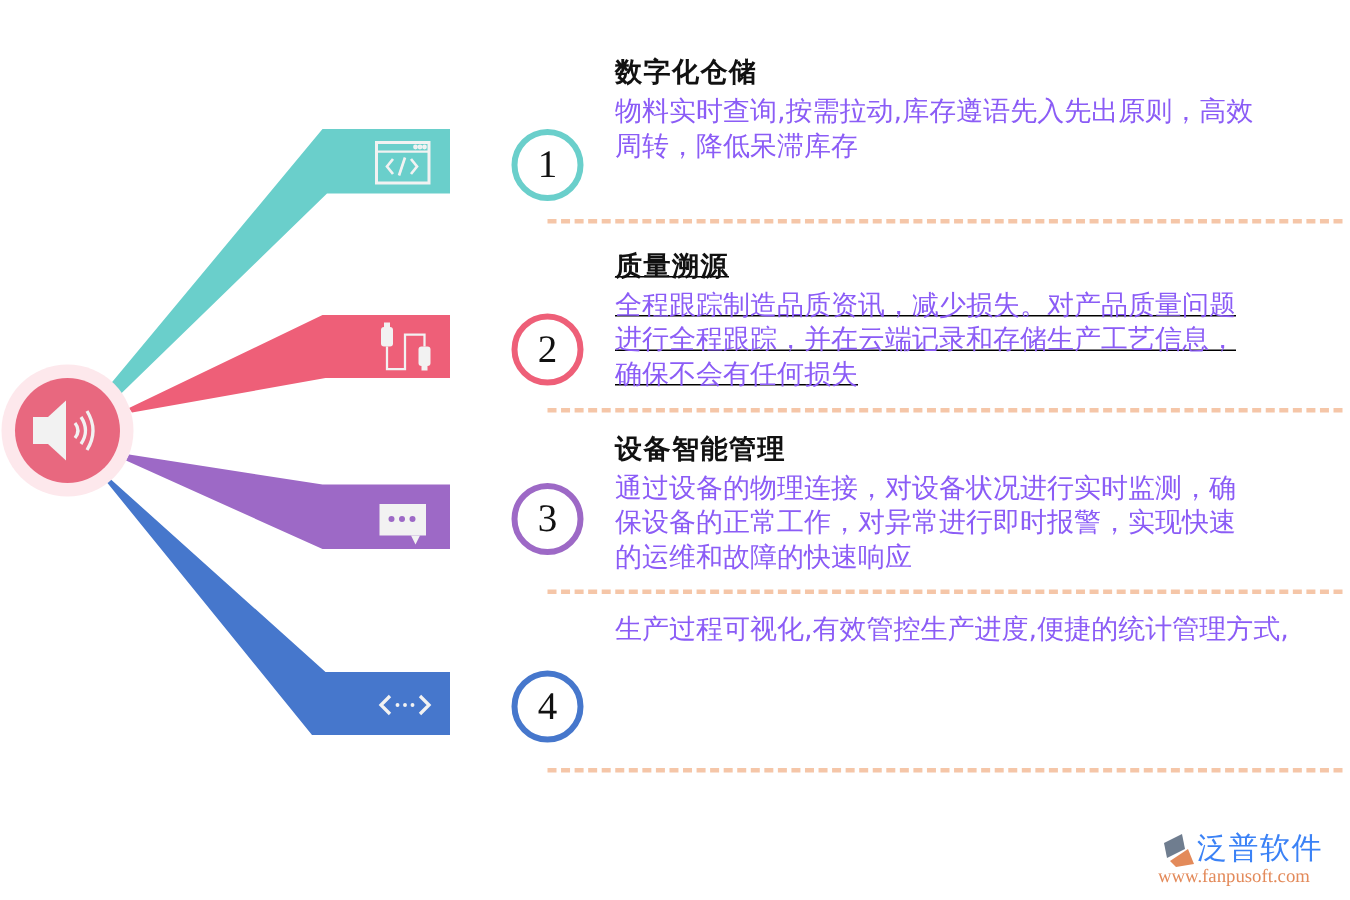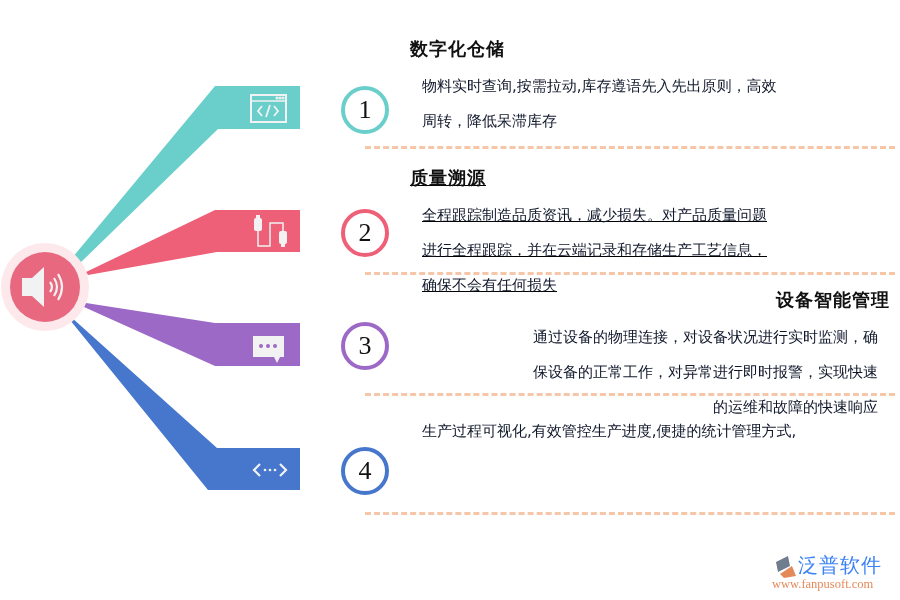--- a/index.html
+++ b/index.html
@@ -1,21 +1,21 @@
 <!DOCTYPE html>
 <html><head>
 <meta charset="utf-8">
 <style>
   html, body { margin: 0; padding: 0; background: #ffffff; }
   body { width: 900px; height: 600px; position: relative; overflow: hidden; font-family: "DejaVu Sans", "Liberation Sans", sans-serif; }
   #diagram { position: absolute; left: 0; top: 0; width: 900px; height: 600px; }
   .num-circle { position: absolute; width: 40px; height: 40px; border-radius: 50%; background: #fff; border: 4px solid; display: flex; align-items: center; justify-content: center; font-family: "Liberation Serif", "DejaVu Serif", serif; font-size: 26px; color: #111; box-sizing: content-box; }
   .item-text { position: absolute; left: 410px; width: 480px; }
   .item-title { font-size: 18px; font-weight: bold; color: #111; line-height: 28px; margin: 0; letter-spacing: 1px; }
-  .item-desc { font-size: 15px; color: #0f172a; line-height: 23px; margin: 12px; }
+  .item-desc { font-size: 18px; color: #8b5cf6; line-height: 23px; margin: 0; }
   .divider { position: absolute; left: 365px; width: 530px; height: 0; border-top: 3px dashed #f5c6a8; }
   .logo { position: absolute; left: 770px; top: 552px; width: 125px; height: 44px; }
   .logo-name { position: absolute; left: 28px; top: 0; font-size: 20px; color: #3b82f6; letter-spacing: 1px; white-space: nowrap; }
   .logo-url { position: absolute; left: 2px; top: 25px; font-family: Liberation Serif, serif; font-size: 12.5px; color: #e38a5a; white-space: nowrap; }
 </style>
 </head>
 <body>
 
 <svg id="diagram" viewBox="0 0 900 600" xmlns="http://www.w3.org/2000/svg">
 
@@ -97,21 +97,21 @@
 <div class="divider" style="top:146px;"></div>
 
 <div class="item-text" style="top:164px;text-decoration:underline;">
   <p class="item-title">质量溯源</p>
   <p class="item-desc">全程跟踪制造品质资讯，减少损失。对产品质量问题</p>
   <p class="item-desc">进行全程跟踪，并在云端记录和存储生产工艺信息，</p>
   <p class="item-desc">确保不会有任何损失</p>
 </div>
 <div class="divider" style="top:272px;"></div>
 
-<div class="item-text" style="top:286px;text-align:right;">
+<div class="item-text" style="top:286px;">
   <p class="item-title">设备智能管理</p>
   <p class="item-desc">通过设备的物理连接，对设备状况进行实时监测，确</p>
   <p class="item-desc">保设备的正常工作，对异常进行即时报警，实现快速</p>
   <p class="item-desc">的运维和故障的快速响应</p>
 </div>
 <div class="divider" style="top:393px;"></div>
 
 <div class="item-text" style="top:408px;">
   <p class="item-desc">生产过程可视化,有效管控生产进度,便捷的统计管理方式,</p>
 </div>

